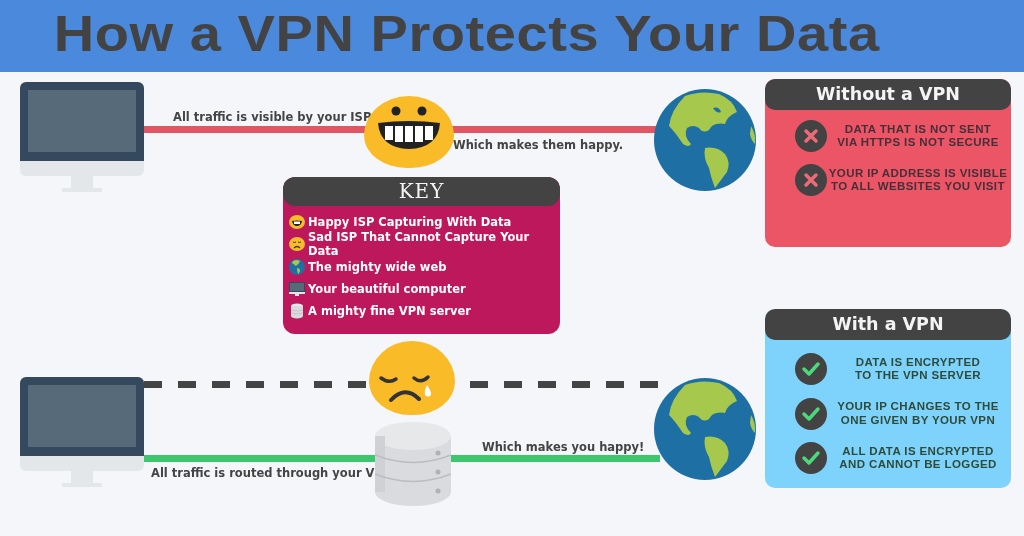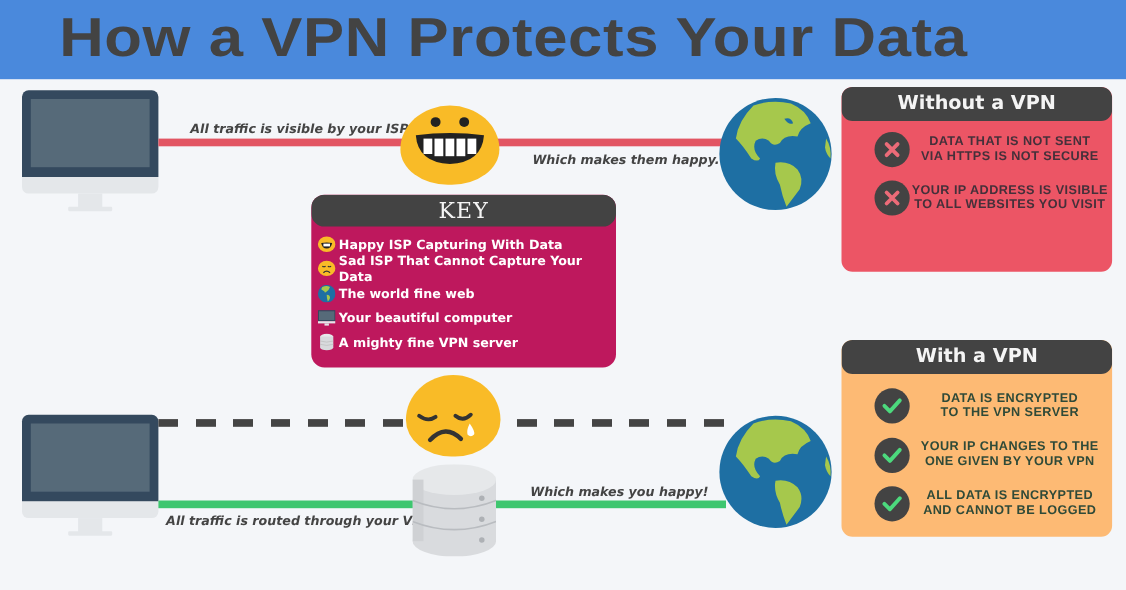--- a/index.html
+++ b/index.html
@@ -46,21 +46,21 @@
   .line { position: absolute; height: 7px; }
   .line.red { background: #e25563; }
   .line.green { background: #3ec66f; }
   .dash-line {
     position: absolute; height: 7px;
     background: repeating-linear-gradient(90deg, #444 0 18px, transparent 18px 34px);
   }
 
   .caption {
     position: absolute; font-family: "DejaVu Sans", sans-serif;
-    font-weight: bold; font-size: 11.5px; color: #444; white-space: nowrap; font-style: italic;
+    font-weight: bold; font-size: 11.5px; color: #444; white-space: nowrap;
   }
 
   .emoji-face {
     position: absolute; background: #f9bb27;
     border-radius: 50% 50% 48% 48% / 55% 55% 45% 45%;
   }
 
   .globe { position: absolute; width: 104px; height: 104px; }
 
   
@@ -81,21 +81,21 @@
     color: #ffffff; font-weight: bold; font-size: 11.5px;
     font-family: "DejaVu Sans", sans-serif;
   }
   .key-icon { width: 16px; height: 16px; margin-right: 3px; flex-shrink: 0; }
 
   
   .panel {
     position: absolute; left: 765px; width: 246px; border-radius: 10px; overflow: hidden;
   }
   .panel.red { top: 79px; height: 168px; background: #ec5565; }
-  .panel.green { top: 309px; height: 179px; background: #fdba74; }
+  .panel.green { top: 309px; height: 179px; background: #7dd3fc; }
   .panel-title {
     height: 31px; background: #434343; color: #f4f4f4;
     border-radius: 9px 9px 10px 10px;
     text-align: center; font-weight: bold; font-size: 17.5px; line-height: 31px;
     font-family: "DejaVu Sans", sans-serif;
   }
   .panel-items { list-style: none; padding-top: 4px; margin-left: 19px; }
   .panel.green .panel-items { padding-top: 7px; }
   .panel-item { display: flex; align-items: center; height: 44px; padding-left: 11px; }
   .panel.green .panel-item { height: 44.5px; }
@@ -125,21 +125,21 @@
     <div class="screen"></div>
   <div class="chin"></div>
     <div class="neck"></div>
     <div class="base"></div>
 </div>
 
 <div class="line red" style="left:144px; top:126px; width:225px;"></div>
 <div class="line red" style="left:445px; top:126px; width:212px;"></div>
 
 <div class="caption" style="left:173px; top:110px;">All traffic is visible by your ISP</div>
-<div class="caption" style="left:484px; top:138px;">Which makes them happy.</div>
+<div class="caption" style="left:453px; top:138px;">Which makes them happy.</div>
 
 <div class="emoji-face" style="left:364px; top:96px; width:90px; height:72px;">
   <svg width="90" height="72" viewBox="0 0 90 72" style="position:absolute;left:0;top:0;">
     <circle cx="32" cy="15" r="4.5" fill="#222"></circle>
     <circle cx="58" cy="15" r="4.5" fill="#222"></circle>
     <path d="M14 27 Q45 23 76 27 Q74 52 45 53 Q16 52 14 27 Z" fill="#222"></path>
     <rect x="21" y="30" width="8" height="14" fill="#fff"></rect>
     <rect x="31" y="30" width="8" height="16" fill="#fff"></rect>
     <rect x="41" y="30" width="8" height="16" fill="#fff"></rect>
     <rect x="51" y="30" width="8" height="16" fill="#fff"></rect>
@@ -172,21 +172,21 @@
         <path d="M4 6 Q5.5 7 7 6 M9 6 Q10.5 7 12 6" stroke="#333" stroke-width="1" fill="none"></path>
         <path d="M5 12 Q8 9 11 12" stroke="#333" stroke-width="1.2" fill="none"></path>
       </svg>
       <span>Sad ISP That Cannot Capture Your Data</span>
     </li>
     <li class="key-item">
       <svg class="key-icon" viewBox="0 0 16 16">
         <circle cx="8" cy="8" r="8" fill="#1e6fa3"></circle>
         <path d="M4 2 Q8 0 11 2 Q10 5 8 6 Q6 8 6 6 Q4 5 3 4 Z M8 9 Q11 9 11 12 Q10 15 9 15 Q8 12 8 9 Z" fill="#a6c84c"></path>
       </svg>
-      <span>The world fine web</span>
+      <span>The mighty wide web</span>
     </li>
     <li class="key-item">
       <svg class="key-icon" viewBox="0 0 16 16">
         <rect x="0" y="1" width="16" height="10" fill="#34495e"></rect>
         <rect x="1" y="2" width="14" height="8" fill="#566a79"></rect>
         <rect x="0" y="11" width="16" height="2" fill="#e4e7ea"></rect>
         <rect x="6" y="13" width="4" height="2" fill="#e4e7ea"></rect>
       </svg>
       <span>Your beautiful computer</span>
     </li>

